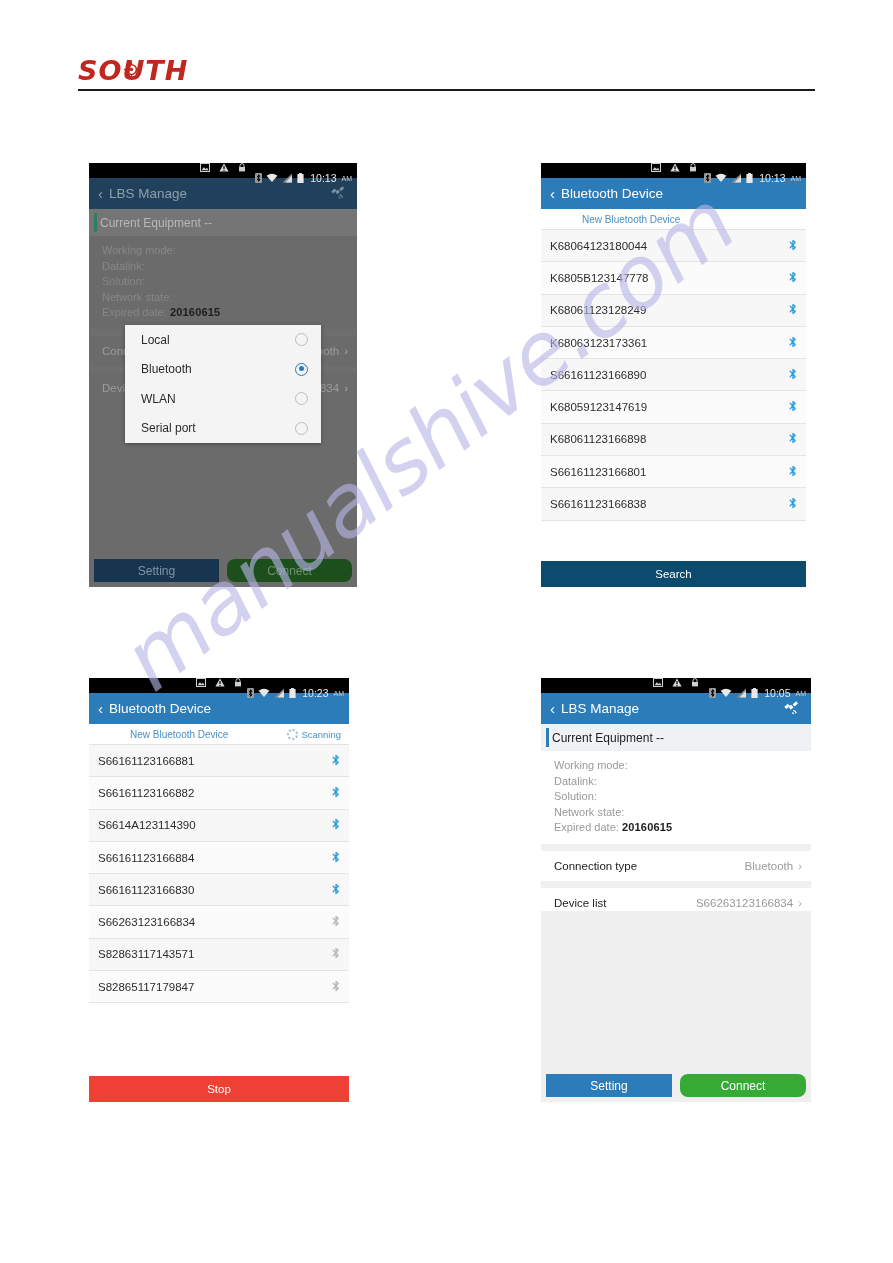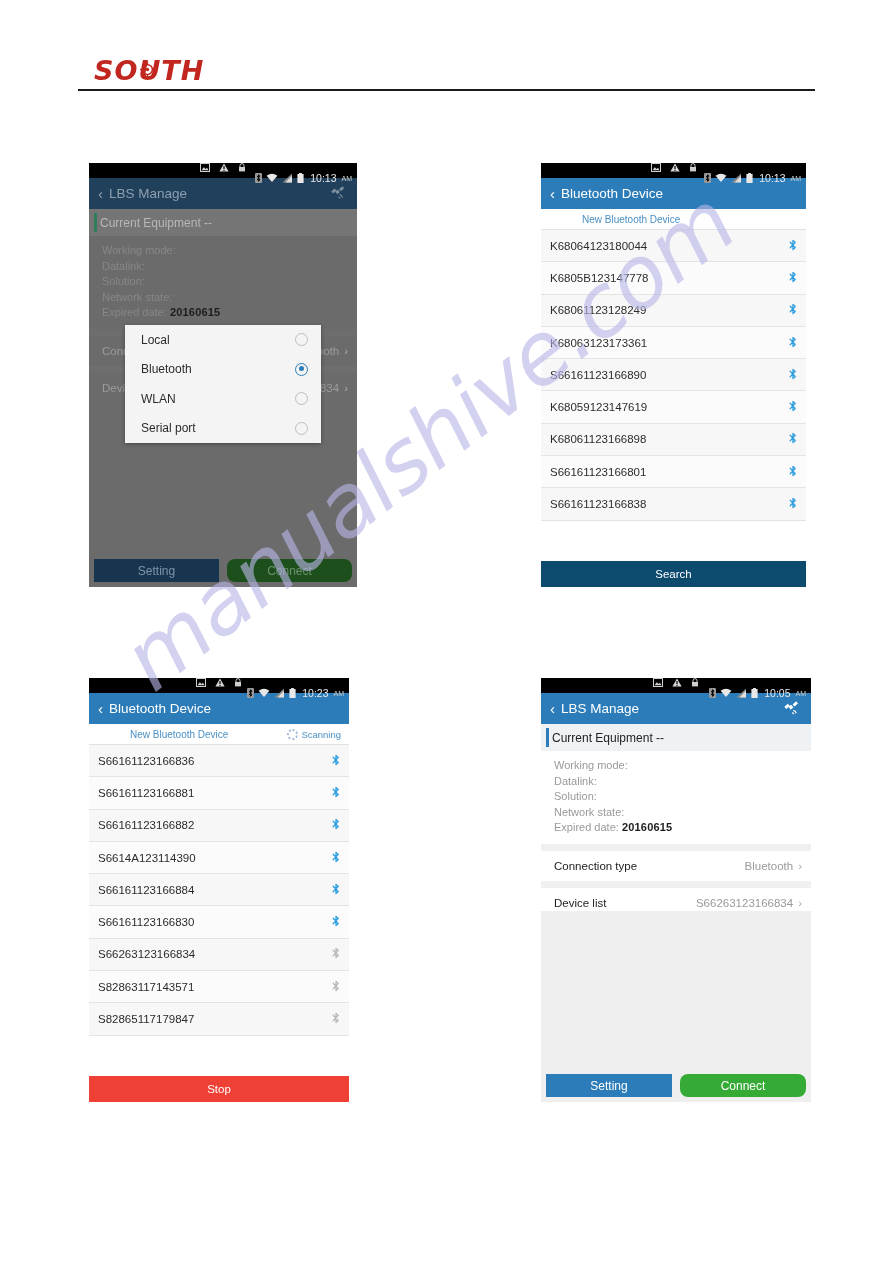--- a/index.html
+++ b/index.html
@@ -18,21 +18,21 @@
   
   #page-header {
     position: absolute;
     left: 78px;
     top: 55px;
     width: 737px;
     height: 40px;
   }
   #brand-logo {
     position: absolute;
-    left: 16px;
+    left: 0;
     top: 0;
     font-family: "DejaVu Sans", sans-serif;
     font-size: 27px;
     font-weight: bold;
     font-style: italic;
     letter-spacing: 1px;
     color: #c1271f;
   }
   #brand-logo .crosshair {
     position: absolute;
@@ -559,26 +559,20 @@
   <div class="subhead">
     <span class="label">New Bluetooth Device</span>
     <span class="scanning">
       <span class="spinner"></span>
       <span>Scanning</span>
     </span>
   </div>
 
   <div id="panel3-list">
       <div class="dev-row">
-        <span>S66161123166836</span>
-        <span class="bt"><svg width="8" height="12" viewBox="0 0 8 12">
-            <path d="M1.2 3.2 L6.3 8.6 L4 10.6 V1.4 L6.3 3.4 L1.2 8.8" fill="none" stroke="#2f9fe0" stroke-width="1.3" stroke-linejoin="round" stroke-linecap="round"></path>
-          </svg></span>
-      </div>
-      <div class="dev-row">
         <span>S66161123166881</span>
         <span class="bt"><svg width="8" height="12" viewBox="0 0 8 12">
             <path d="M1.2 3.2 L6.3 8.6 L4 10.6 V1.4 L6.3 3.4 L1.2 8.8" fill="none" stroke="#2f9fe0" stroke-width="1.3" stroke-linejoin="round" stroke-linecap="round"></path>
           </svg></span>
       </div>
       <div class="dev-row">
         <span>S66161123166882</span>
         <span class="bt"><svg width="8" height="12" viewBox="0 0 8 12">
             <path d="M1.2 3.2 L6.3 8.6 L4 10.6 V1.4 L6.3 3.4 L1.2 8.8" fill="none" stroke="#2f9fe0" stroke-width="1.3" stroke-linejoin="round" stroke-linecap="round"></path>
           </svg></span>

